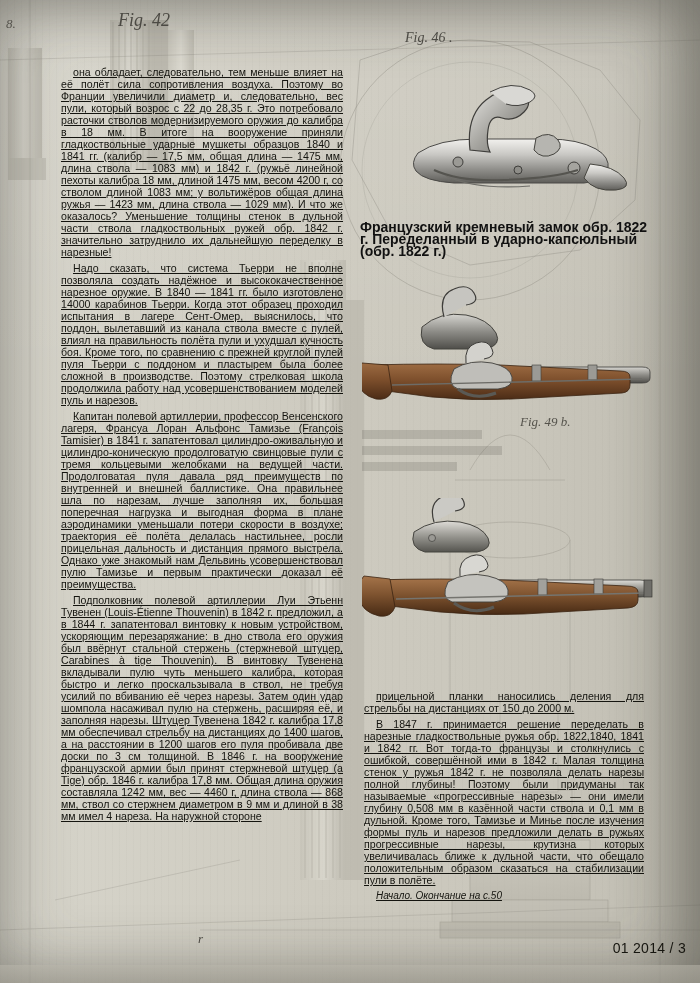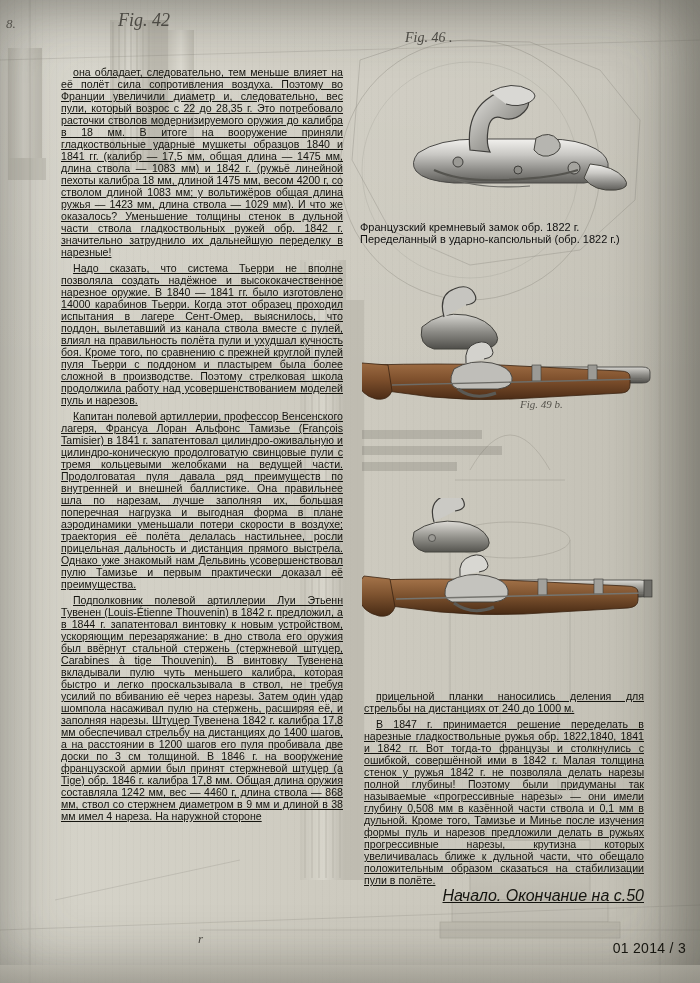--- a/index.html
+++ b/index.html
@@ -43,21 +43,21 @@
   }
   .fig-label {
     position: absolute;
     font-family: "Liberation Serif", serif;
     font-style: italic;
     color: #4c4a44;
     font-size: 18px;
   }
   .fig-42 { left: 118px; top: 10px; }
   .fig-46 { left: 405px; top: 30px; font-size: 14px; text-align: center; }
-  .fig-49 { left: 520px; top: 398px; font-size: 11px; color:#55534c; }
+  .fig-49 { left: 520px; top: 414px; font-size: 13px; color:#55534c; }
   .fig-tiny { left: 6px; top: 16px; font-size: 13px; color:#56544d; }
   .corner-r { position:absolute; left: 198px; top: 931px; font-style: italic; font-size: 13px; color:#4b4943; }
 
   .brand {
     position: absolute;
     right: 8px;
     top: 26px;
     display: flex;
     align-items: center;
     gap: 8px;
@@ -109,30 +109,30 @@
     top: 62px;
     width: 290px;
   }
   .col-right-bottom {
     left: 360px;
     top: 686px;
     width: 288px;
   }
   .signoff {
     margin-top: 7px;
-    text-align: right;
+    text-align: left;
     font-style: italic;
-    font-size: 16px;
+    font-size: 10px;
     text-indent: 0;
   }
   .cap {
     position: absolute;
     font-family: "Liberation Sans", sans-serif;
-    font-weight: normal;
-    font-size: 11px;
+    font-weight: bold;
+    font-size: 14px;
     line-height: 12px;
     color: #111;
     width: 290px;
     left: 360px;
   }
   .cap1 { top: 221px; }
   .cap2 { top: 436px; }
   .cap3 { top: 650px; }
 
   
@@ -261,21 +261,21 @@
 
 
   <div class="col col-left">
     <p>она обладает, следовательно, тем меньше влияет на её полёт сила сопротивления воздуха. Поэтому во Франции увеличили диаметр и, следовательно, вес пули, который возрос с 22 до 28,35 г. Это потребовало расточки стволов модернизируемого оружия до калибра в 18 мм. В итоге на вооружение приняли гладкоствольные ударные мушкеты образцов 1840 и 1841 гг. (калибр — 17,5 мм, общая длина — 1475 мм, длина ствола — 1083 мм) и 1842 г. (ружьё линейной пехоты калибра 18 мм, длиной 1475 мм, весом 4200 г, со стволом длиной 1083 мм; у вольтижёров общая длина ружья — 1423 мм, длина ствола — 1029 мм). И что же оказалось? Уменьшение толщины стенок в дульной части ствола гладкоствольных ружей обр. 1842 г. значительно затруднило их дальнейшую переделку в нарезные!</p>
     <p>Надо сказать, что система Тьерри не вполне позволяла создать надёжное и высококачественное нарезное оружие. В 1840 — 1841 гг. было изготовлено 14000 карабинов Тьерри. Когда этот образец проходил испытания в лагере Сент-Омер, выяснилось, что поддон, вылетавший из канала ствола вместе с пулей, влиял на правильность полёта пули и ухудшал кучность боя. Кроме того, по сравнению с прежней круглой пулей пуля Тьерри с поддоном и пластырем была более сложной в производстве. Поэтому стрелковая школа продолжила работу над усовершенствованием моделей пуль и нарезов.</p>
     <p>Капитан полевой артиллерии, профессор Венсенского лагеря, Франсуа Лоран Альфонс Тамизье (François Tamisier) в 1841 г. запатентовал цилиндро-оживальную и цилиндро-коническую продолговатую свинцовые пули с тремя кольцевыми желобками на ведущей части. Продолговатая пуля давала ряд преимуществ по внутренней и внешней баллистике. Она правильнее шла по нарезам, лучше заполняя их, большая поперечная нагрузка и выгодная форма в плане аэродинамики уменьшали потери скорости в воздухе; траектория её полёта делалась настильнее, росли прицельная дальность и дистанция прямого выстрела. Однако уже знакомый нам Дельвинь усовершенствовал пулю Тамизье и первым практически доказал её преимущества.</p>
     <p>Подполковник полевой артиллерии Луи Этьенн Тувенен (Louis-Étienne Thouvenin) в 1842 г. предложил, а в 1844 г. запатентовал винтовку к новым устройством, ускоряющим перезаряжание: в дно ствола его оружия был ввёрнут стальной стержень (стержневой штуцер, Carabines à tige Thouvenin). В винтовку Тувенена вкладывали пулю чуть меньшего калибра, которая быстро и легко проскальзывала в ствол, не требуя усилий по вбиванию её через нарезы. Затем один удар шомпола насаживал пулю на стержень, расширяя её, и заполняя нарезы. Штуцер Тувенена 1842 г. калибра 17,8 мм обеспечивал стрельбу на дистанциях до 1400 шагов, а на расстоянии в 1200 шагов его пуля пробивала две доски по 3 см толщиной. В 1846 г. на вооружение французской армии был принят стержневой штуцер (a Tige) обр. 1846 г. калибра 17,8 мм. Общая длина оружия составляла 1242 мм, вес — 4460 г, длина ствола — 868 мм, ствол со стержнем диаметром в 9 мм и длиной в 38 мм имел 4 нареза. На наружной стороне</p>
   </div>
 
   <div class="col col-right-bottom">
-    <p>прицельной планки наносились деления для стрельбы на дистанциях от 240 до 1000 м.</p>
+    <p>прицельной планки наносились деления для стрельбы на дистанциях от 150 до 2000 м.</p>
     <p>В 1847 г. принимается решение переделать в нарезные гладкоствольные ружья обр. 1822,1840, 1841 и 1842 гг. Вот тогда-то французы и столкнулись с ошибкой, совершённой ими в 1842 г. Малая толщина стенок у ружья 1842 г. не позволяла делать нарезы полной глубины! Поэтому были придуманы так называемые «прогрессивные нарезы» — они имели глубину 0,508 мм в казённой части ствола и 0,1 мм в дульной. Кроме того, Тамизье и Минье после изучения формы пуль и нарезов предложили делать в ружьях прогрессивные нарезы, крутизна которых увеличивалась ближе к дульной части, что обещало положительным образом сказаться на стабилизации пули в полёте.</p>
     <p class="signoff">Начало. Окончание на с.50</p>
   </div>
 
   <div class="gunbox gun1">
     <svg viewBox="0 0 300 160" width="300" height="160">
       <defs>
         <linearGradient id="steel1" x1="0" y1="0" x2="0" y2="1">
           <stop offset="0%" stop-color="#f2f1ee"></stop>
           <stop offset="35%" stop-color="#c9c8c4"></stop>

